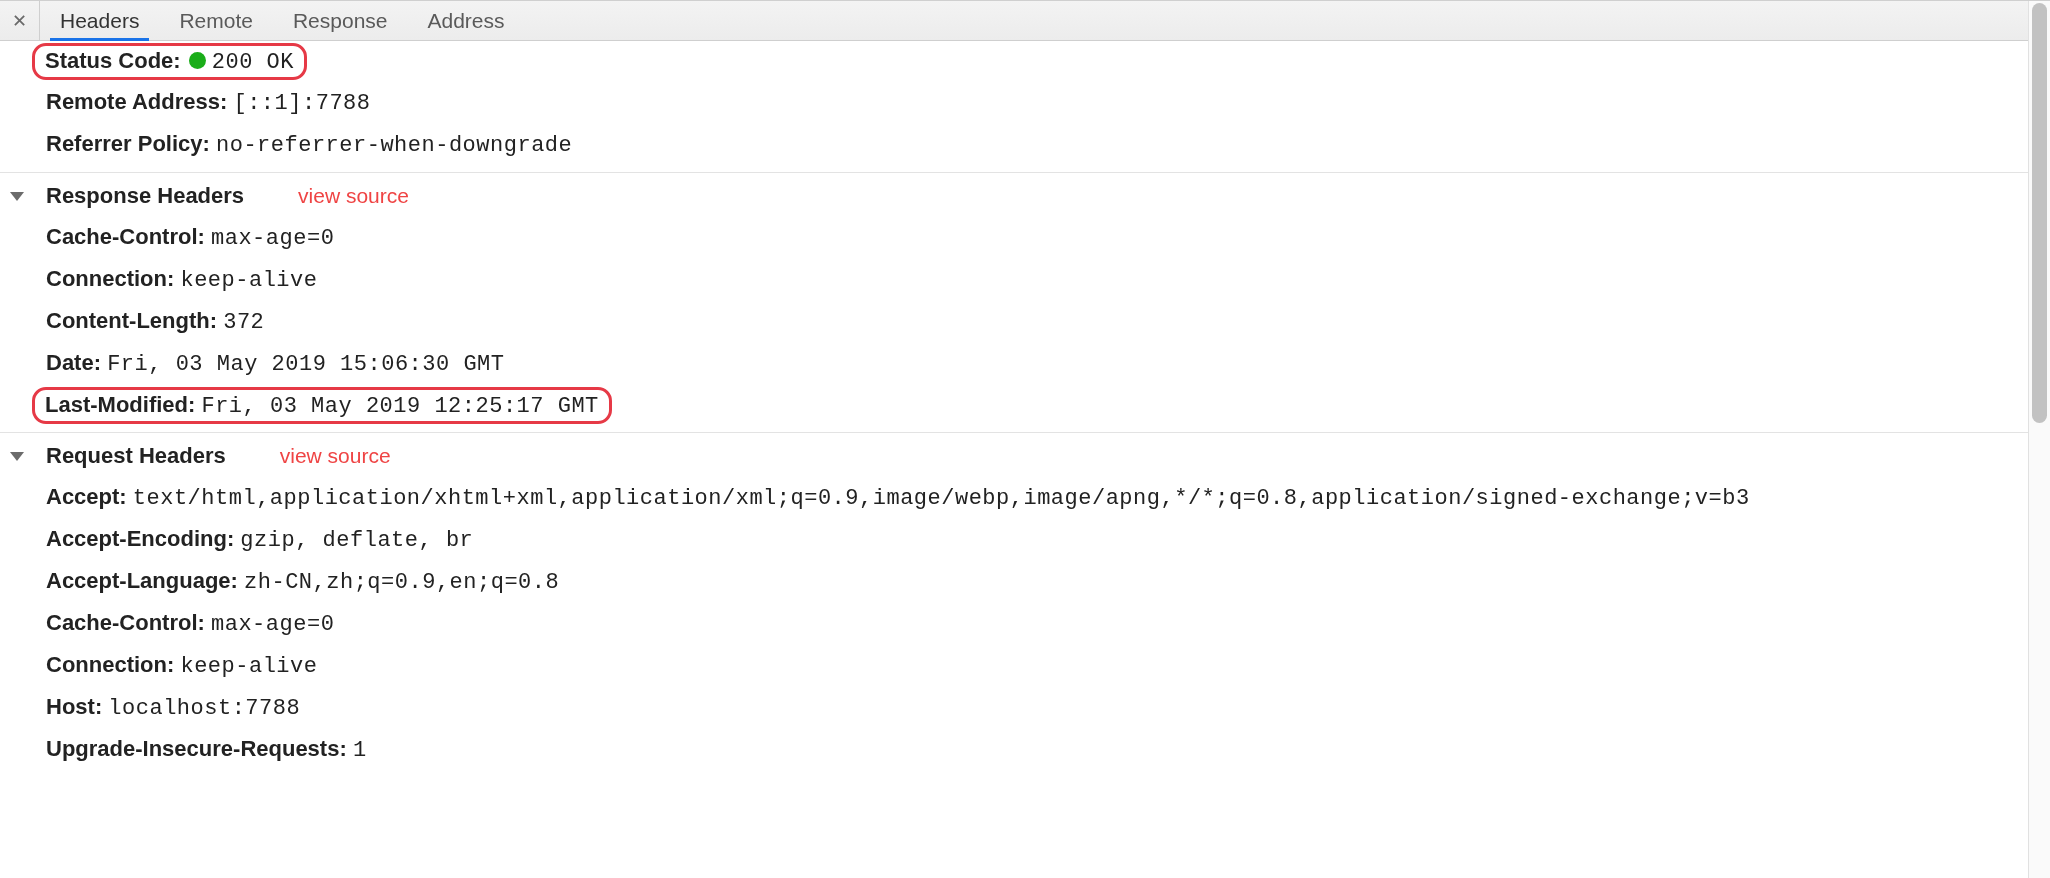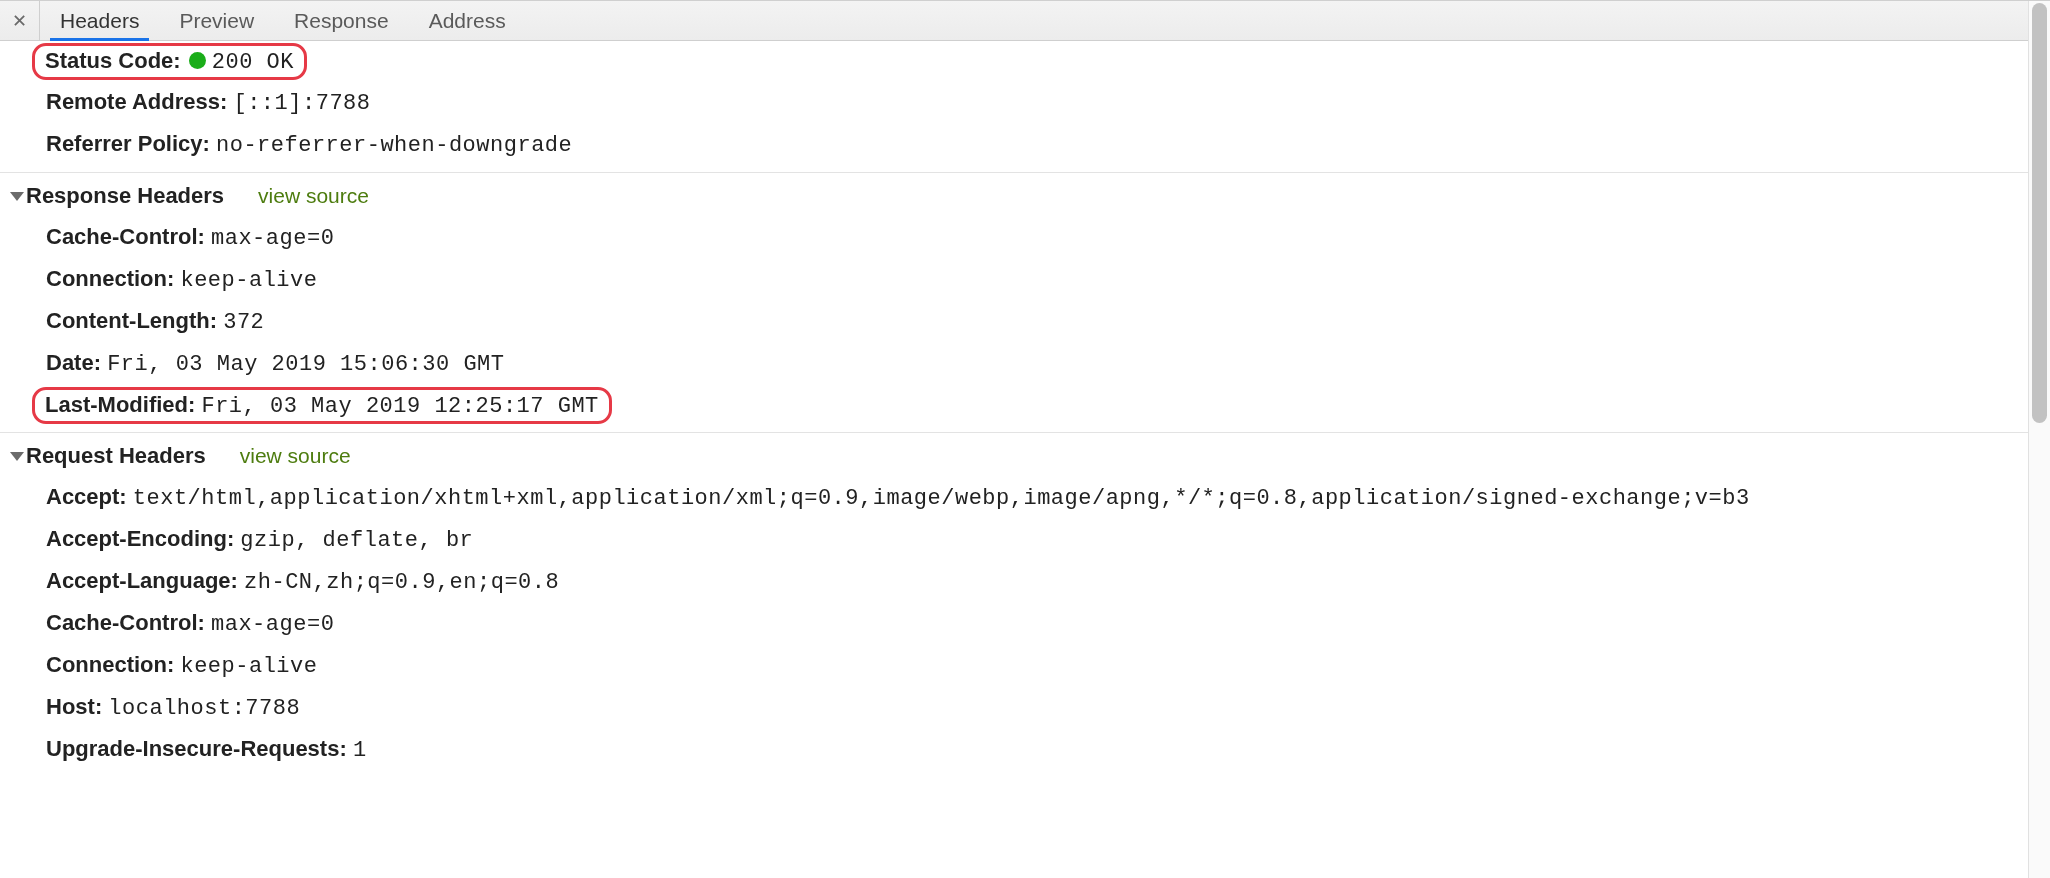--- a/index.html
+++ b/index.html
@@ -96,46 +96,46 @@
     padding: 2px 10px 2px 10px;
     margin-left: -14px;
   }
   .hl-row { padding-left: 46px; padding-top:2px; padding-bottom:2px;}
 
   .section-hdr {
     border-top: 1px solid #e3e3e3;
     padding: 10px 10px 8px 10px;
     display: flex;
     align-items: center;
-    gap: 0;
+    gap: 20px;
     margin-top: 6px;
   }
   .section-hdr:first-of-type { margin-top: 8px; }
   .tri {
     display:inline-block;
     width:0;height:0;
     border-left:7px solid transparent;
     border-right:7px solid transparent;
     border-top:9px solid #6b6b6b;
     margin-right:2px;
   }
   .sec-title { font-weight: 700; font-size: 22px; }
-  .view-src { color: #4d7c0f; font-size: 21px; margin-left: 34px; cursor: pointer; }
+  .view-src { color: #ef4444; font-size: 21px; margin-left: 34px; cursor: pointer; }
 
 </style>
 </head>
 <body>
 
 <div class="outer">
   <div class="content-col">
 
     <div class="tabbar">
       <div class="close-btn">✕</div>
       <div class="tab active">Headers</div>
-      <div class="tab">Preview</div>
+      <div class="tab">Remote</div>
       <div class="tab">Response</div>
       <div class="tab">Address</div>
     </div>
 
     <div class="pane">
 
       <div class="hl-row">
         <span class="hl">
           <span class="label">Status Code:</span>
           <span class="status-dot"></span><span class="val mono">200 OK</span>

